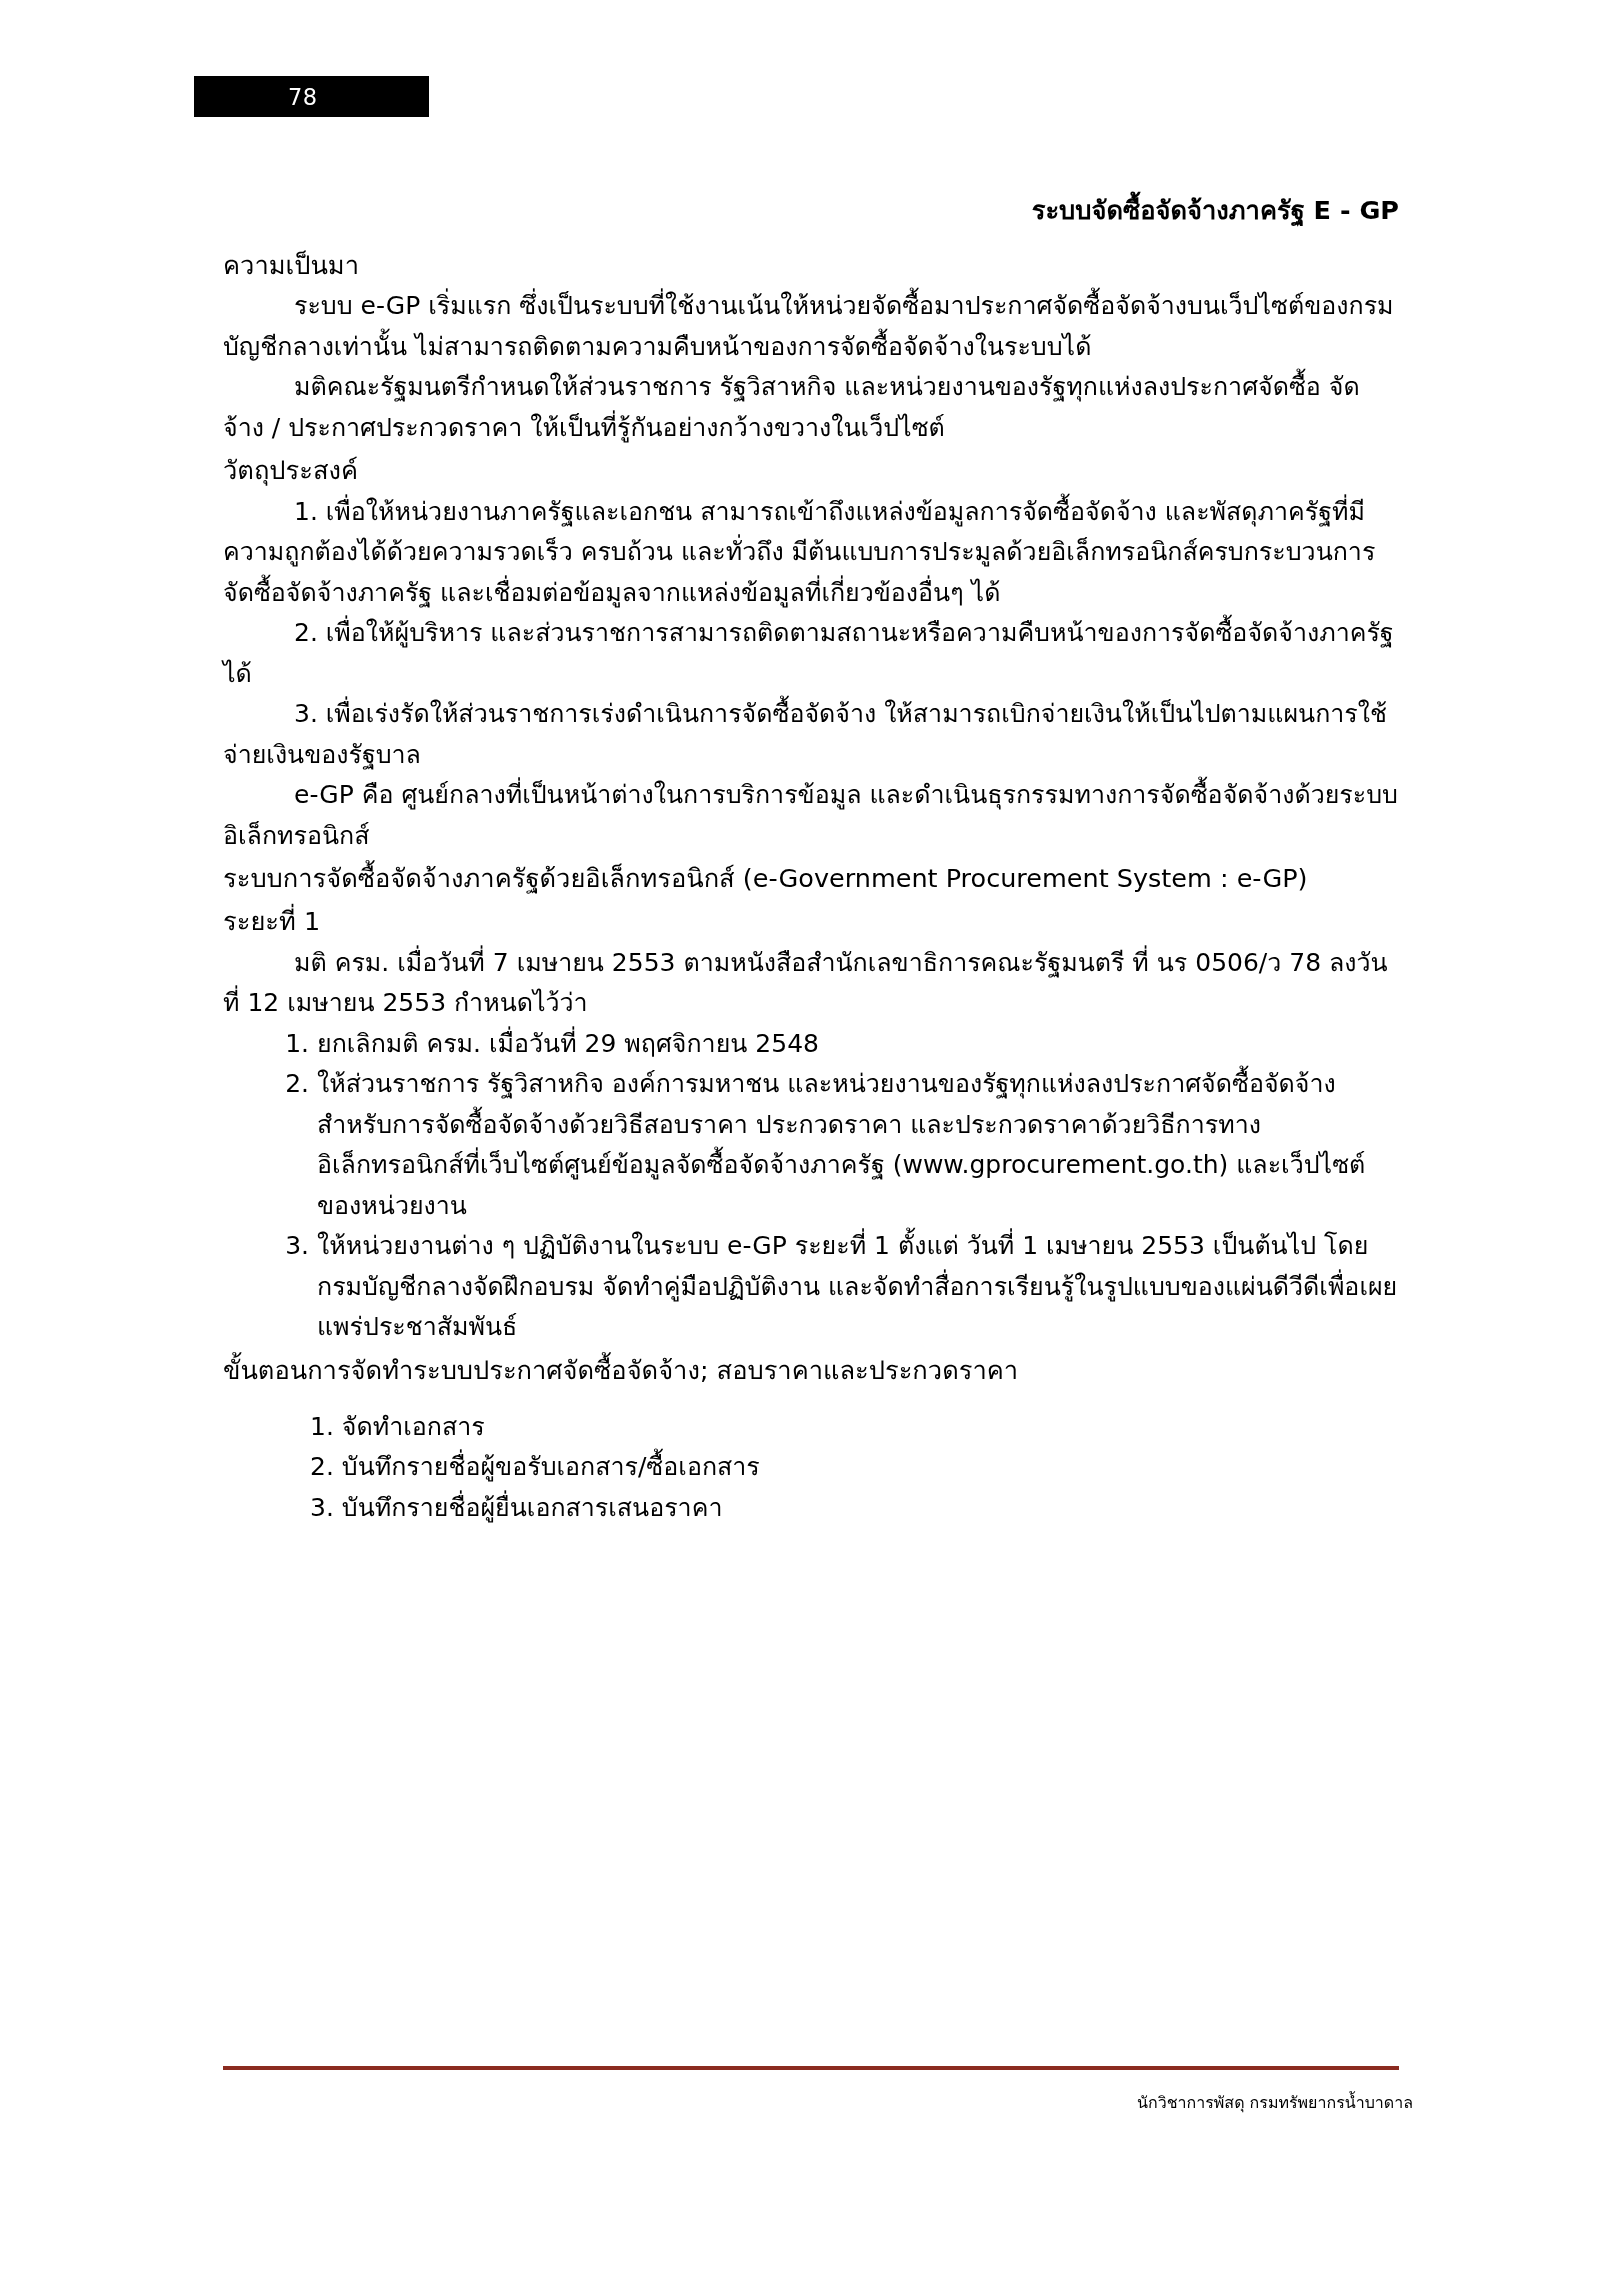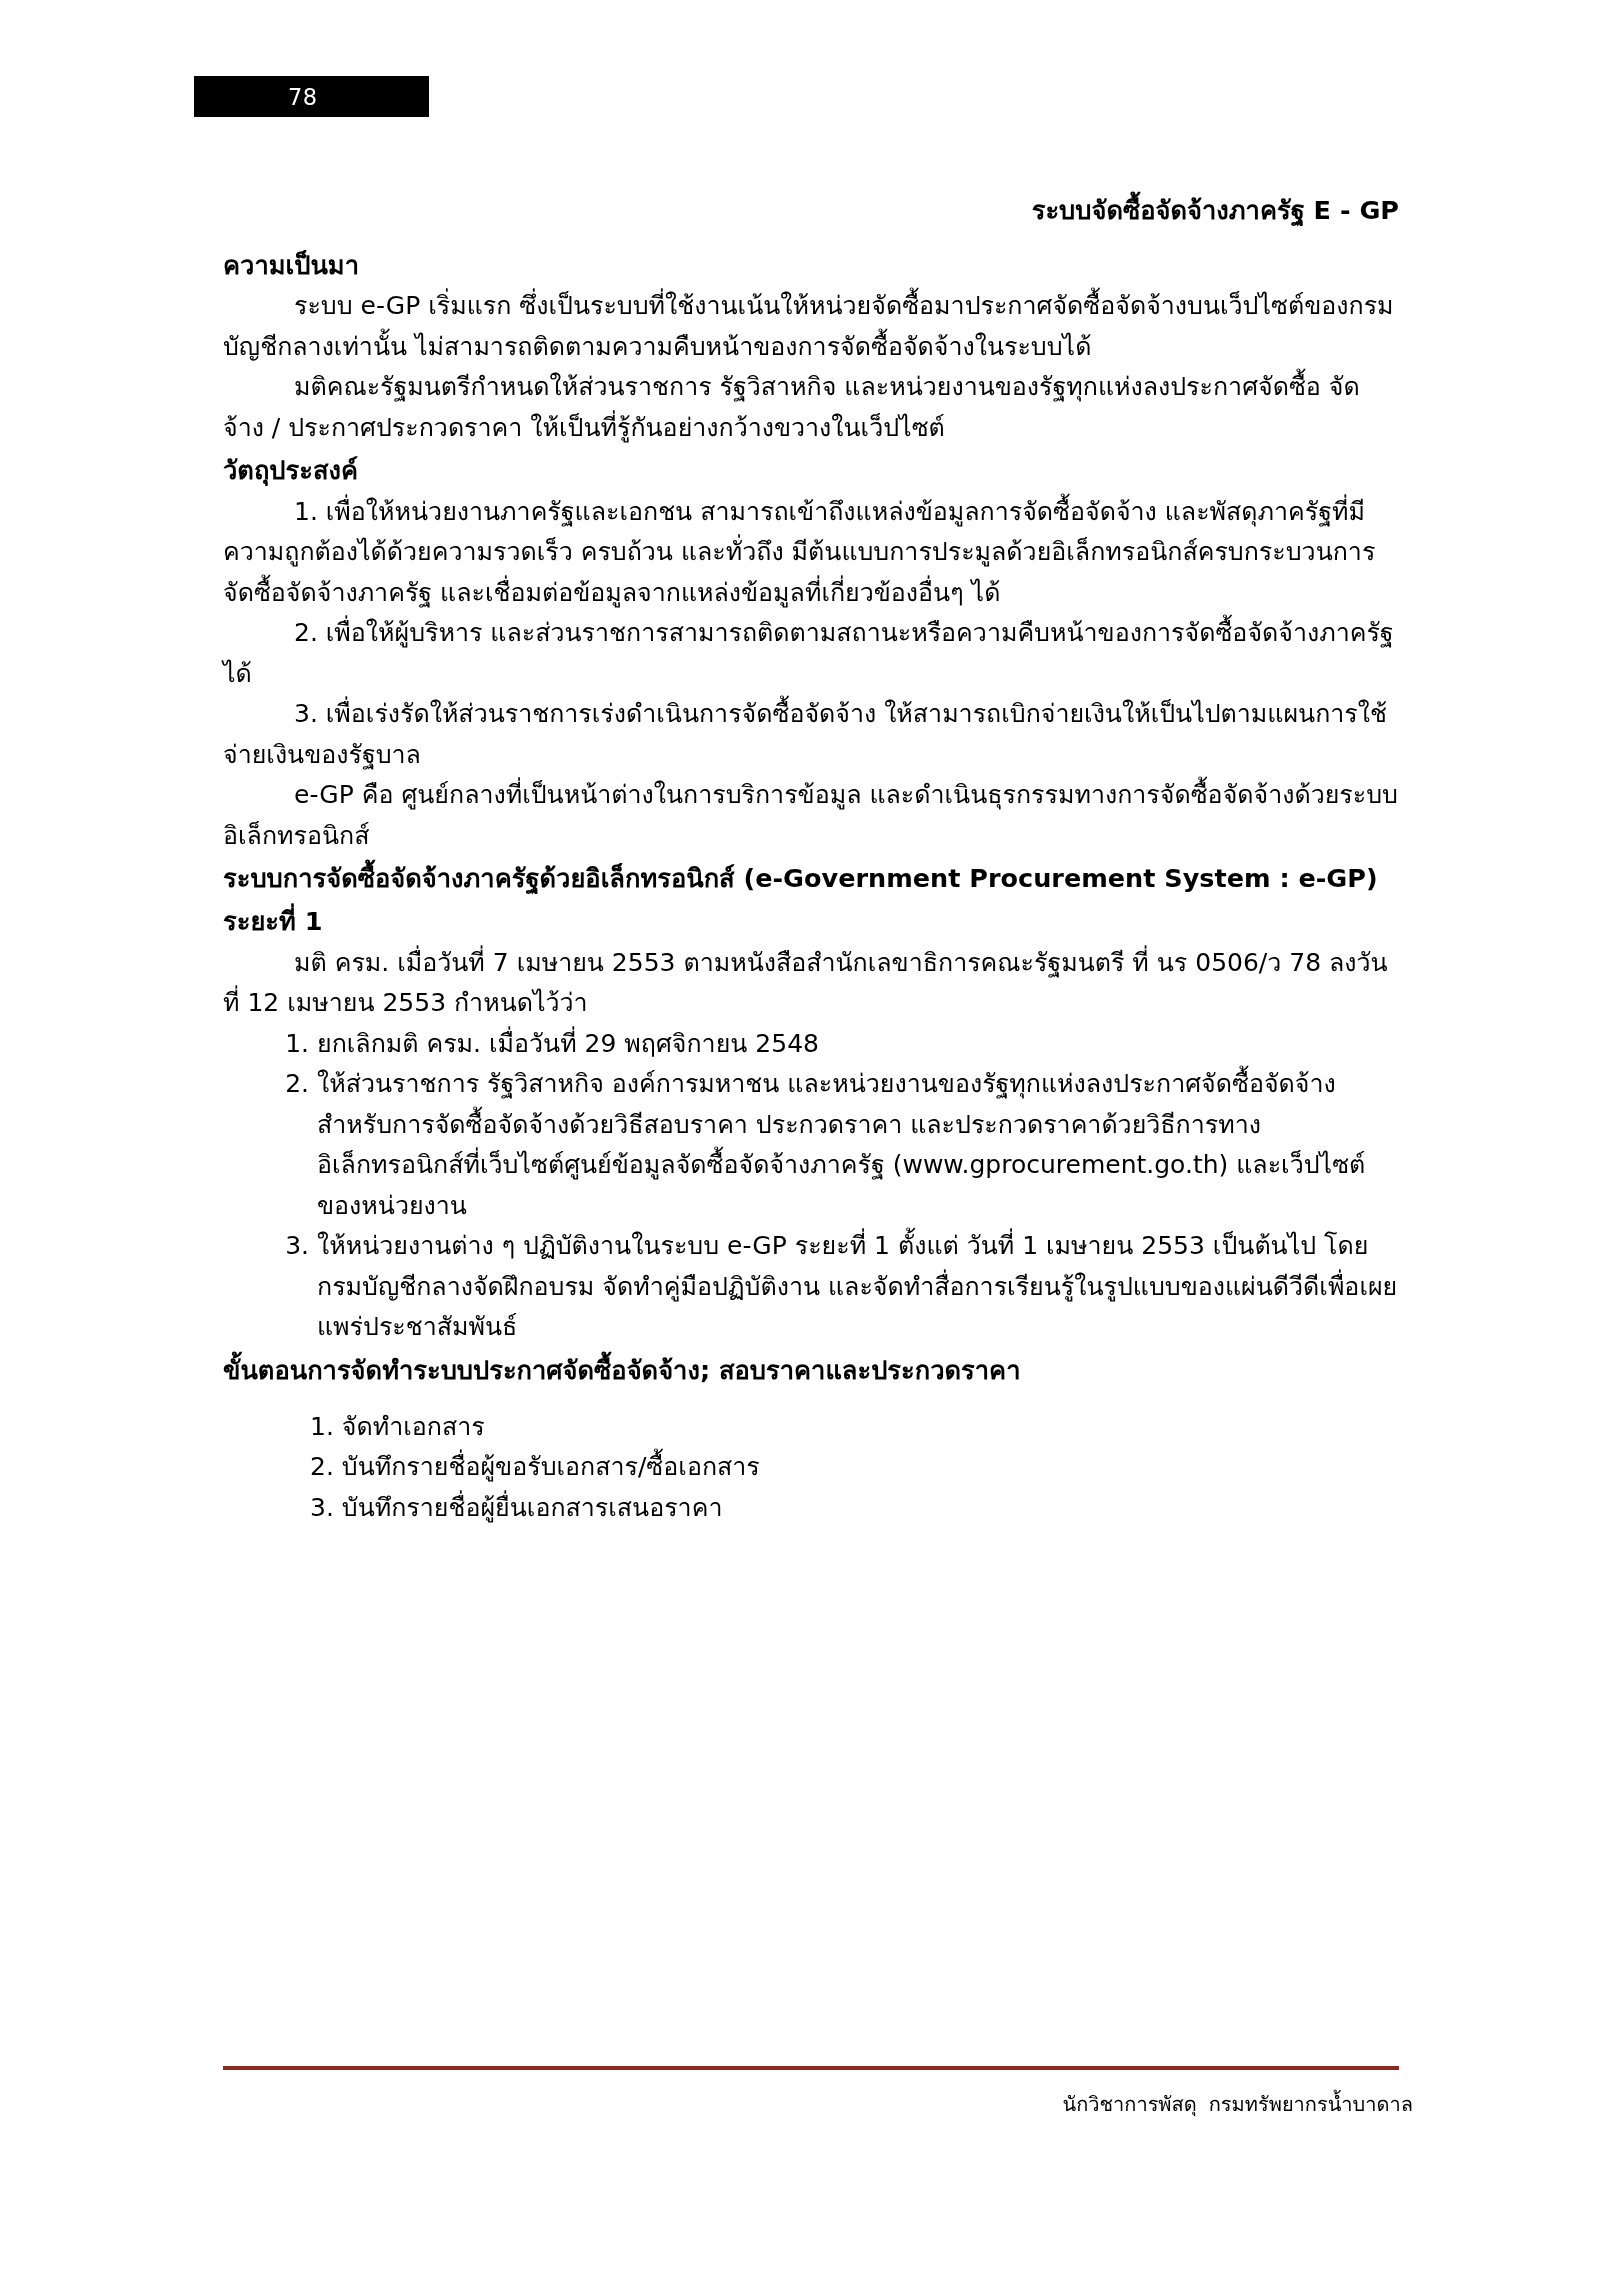--- a/index.html
+++ b/index.html
@@ -50,21 +50,21 @@
   .doc-title {
     text-align: right;
     font-size: 25.5px;
     font-weight: bold;
     margin: 0 0 15.7px 0;
     line-height: 1.5;
   }
 
   .heading {
     font-size: 25.5px;
-    font-weight: bold;
+    font-weight: normal;
     line-height: 1.62;
     margin: 2px 0 0 0;
   }
 
   p.para {
     font-size: 25px;
     line-height: 1.62;
     margin: 0;
     text-align: left;
   }
@@ -112,24 +112,23 @@
     left: 223px;
     top: 2066px;
     width: 1176px;
     height: 3.9px;
     background: #8b2b20;
   }
   .footer-text {
     position: absolute;
     right: 208px;
     top: 2092px;
-    font-size: 20px;
+    font-size: 16px;
     line-height: 1.4;
     text-align: right;
-    font-family: Liberation Mono, monospace;
   }
 </style>
 </head>
 <body>
 
 <div class="page">
 
   <div class="page-number-bar">
     <span class="num">78</span>
   </div>

